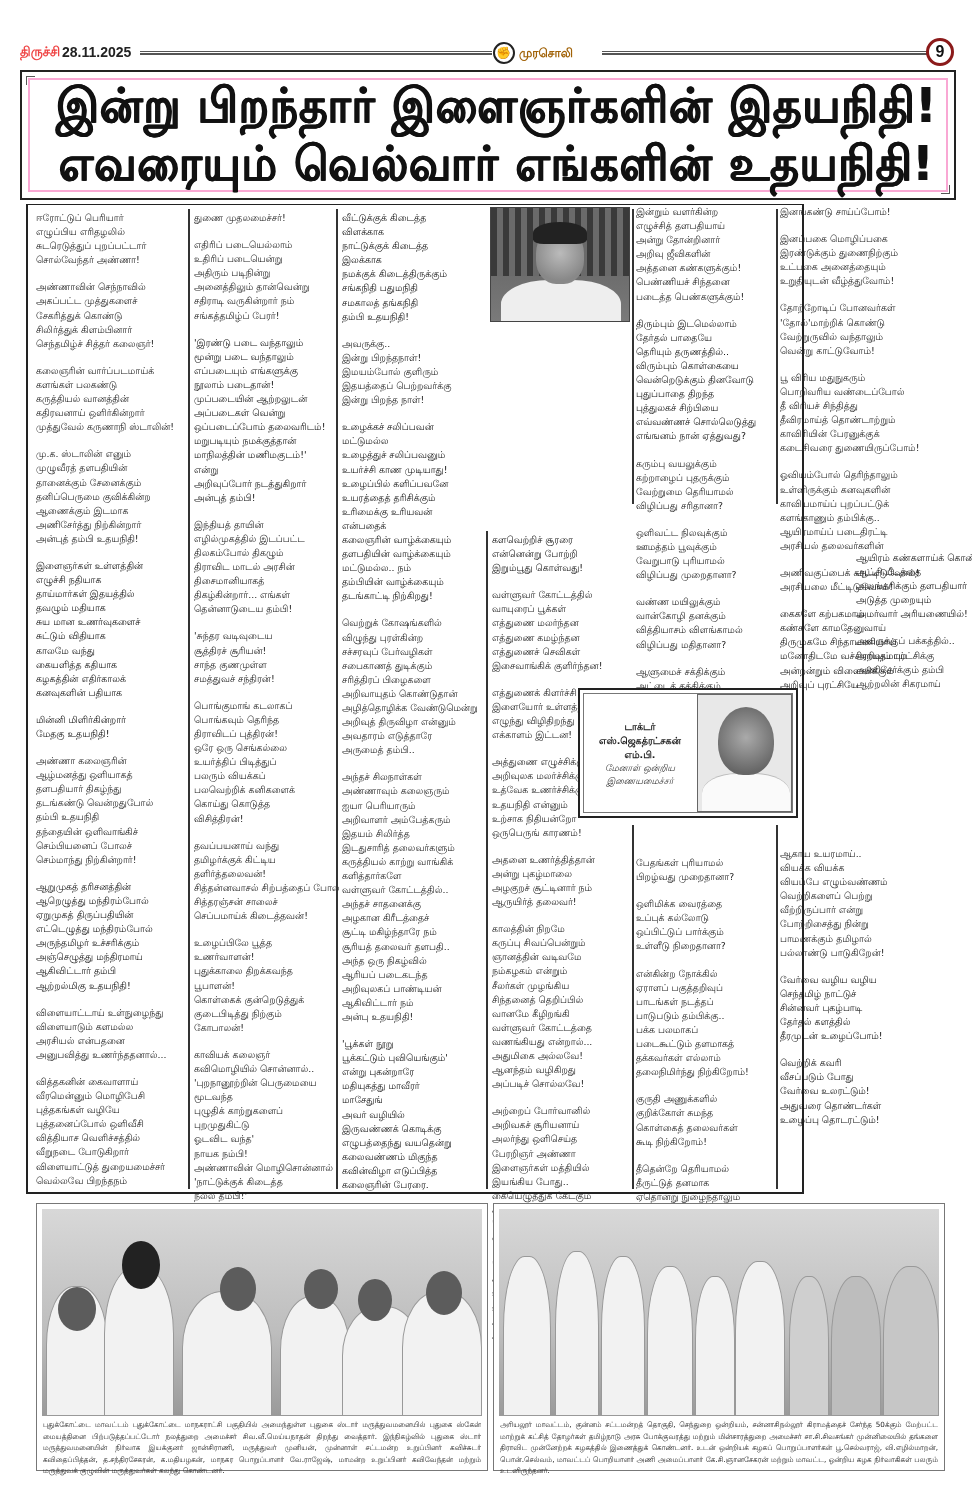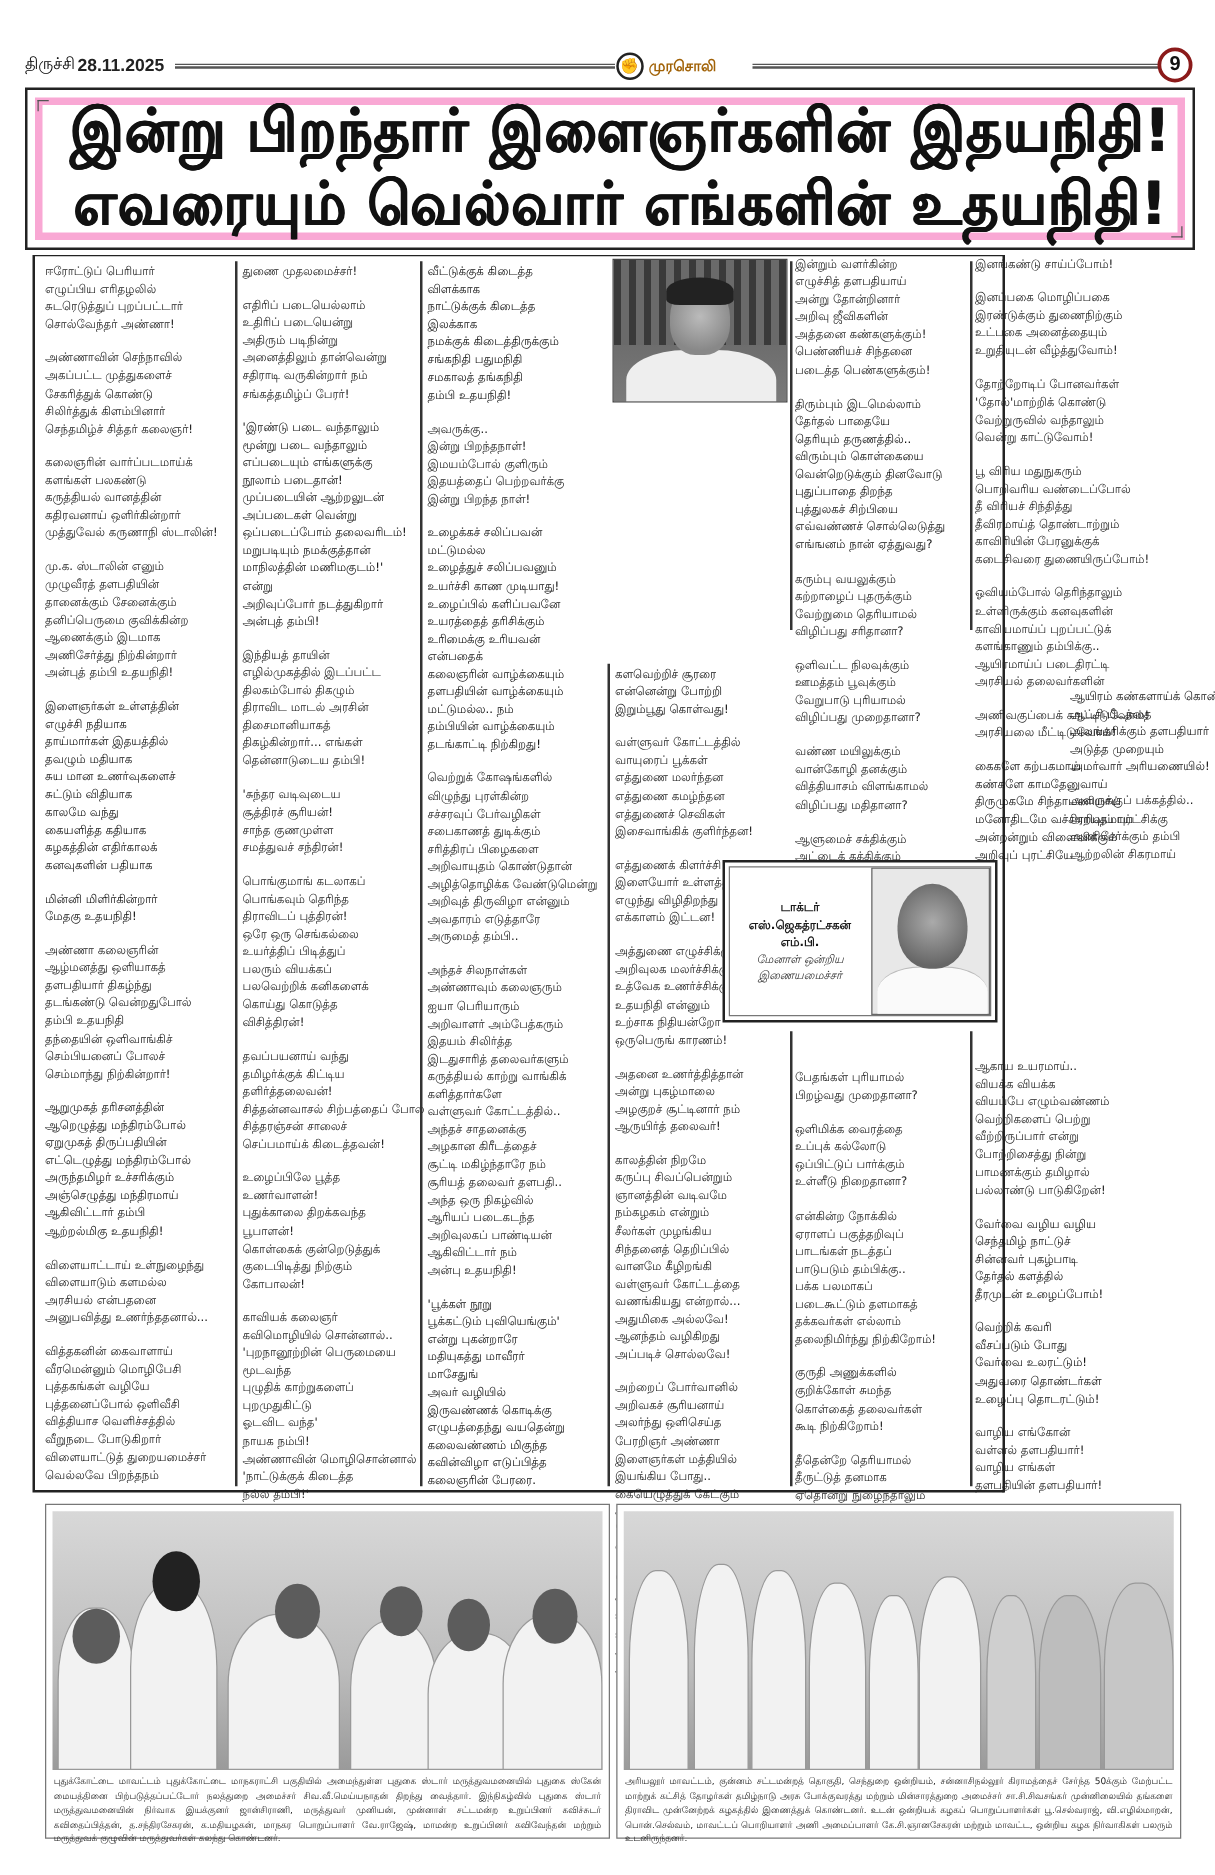--- a/index.html
+++ b/index.html
@@ -1,33 +1,33 @@
 <!DOCTYPE html>
 <html><head>
 <meta charset="utf-8">
 <style>
   * { box-sizing: border-box; margin: 0; padding: 0; }
   html, body { width: 972px; height: 1500px; background: #fff; overflow: hidden; }
   body { font-family: "DejaVu Sans", sans-serif; color: #1a1a1a; position: relative; }
 
   
   .masthead { position: absolute; left: 20px; top: 40px; width: 936px; height: 26px; }
-  .mh-city { position: absolute; left: 0; top: 4px; font-size: 13px; font-weight: normal; color: #000000; }
+  .mh-city { position: absolute; left: 0; top: 4px; font-size: 13px; font-weight: bold; color: #ef4444; }
   .mh-date { position: absolute; left: 42px; top: 4px; font-family: "Liberation Sans", sans-serif; font-size: 14px; font-weight: bold; color: #222; }
   .mh-line { position: absolute; top: 11px; height: 4px; border-top: 1px solid #555; border-bottom: 2px solid #555; }
   .mh-line.l1 { left: 120px; width: 352px; }
   .mh-line.l2 { left: 582px; width: 326px; }
   .mh-logo { position: absolute; left: 473px; top: 0; width: 106px; height: 26px; display: flex; align-items: center; gap: 4px; }
   .mh-logo .badge { width: 22px; height: 22px; border-radius: 50%; border: 2px solid #222; background: #fff; display: flex; align-items: center; justify-content: center; font-size: 12px; line-height: 1; }
   .mh-logo .name { font-size: 12px; font-weight: bold; color: #a16207; }
   .mh-page { position: absolute; right: 2px; top: -2px; width: 28px; height: 28px; border: 3px solid #8b1a1a; border-radius: 50%; display: flex; align-items: center; justify-content: center; font-family: "Liberation Sans", sans-serif; font-weight: bold; font-size: 16px; color: #111; background: #fff; }
 
   
   .headline-box { position: absolute; left: 20px; top: 70px; width: 936px; height: 130px; border: 2px solid #222; }
-  .headline-inner { position: absolute; left: 6px; top: 6px; right: 6px; bottom: 6px; border: 6px solid #f9a8d4; display: flex; flex-direction: column; align-items: center; justify-content: center; gap: 2px; padding-left: 17px; }
+  .headline-inner { position: absolute; left: 6px; top: 6px; right: 6px; bottom: 6px; border: 2px solid #f9a8d4; display: flex; flex-direction: column; align-items: center; justify-content: center; gap: 2px; padding-left: 17px; }
   .headline-inner::before, .headline-inner::after { content: ""; position: absolute; width: 8px; height: 8px; border: 1px solid #555; }
   .headline-inner::before { left: -4px; top: -4px; border-right: none; border-bottom: none; }
   .headline-inner::after { right: -4px; bottom: -4px; border-left: none; border-top: none; }
   .hl-line { font-family: "DejaVu Sans", sans-serif; font-weight: bold; font-size: 44px; line-height: 56px; color: #111; letter-spacing: 1px; transform: scaleY(1.08); text-shadow: 0.6px 0 #111, -0.6px 0 #111; }
 
   
   .article { position: absolute; left: 26px; top: 204px; width: 778px; height: 990px; border: 2px solid #222; border-top: 1px solid #222; }
   .col { position: absolute; top: 0; font-size: 9.4px; line-height: 14.1px; color: #222; }
   .col .stanza { margin-bottom: 13px; }
   .col .stanza.b { font-weight: normal; color: #111; }
@@ -577,26 +577,20 @@
         <span>தேர்தல் களத்தில்</span>
         <span>தீரமுடன் உழைப்போம்!</span>
       </div>
       <div class="stanza b">
         <span>வெற்றிக் கவரி</span>
         <span>வீசப்படும் போது</span>
         <span>வேர்வை உலரட்டும்!</span>
         <span>அதுவரை தொண்டர்கள்</span>
         <span>உழைப்பு தொடரட்டும்!</span>
       </div>
-      <div class="stanza">
-        <span>வாழிய எங்கோன்</span>
-        <span>வள்ளல் தளபதியார்!</span>
-        <span>வாழிய எங்கள்</span>
-        <span>தளபதியின் தளபதியார்!</span>
-      </div>
     </div>
 </div>
 
 <div class="box-jagath">
   <div class="inner"></div>
   <div class="txt">
     <div class="title1">டாக்டர்</div>
     <div class="title1">எஸ்.ஜெகத்ரட்சகன்</div>
     <div class="title1">எம்.பி.</div>
     <div class="title2">மேனாள் ஒன்றிய</div>

